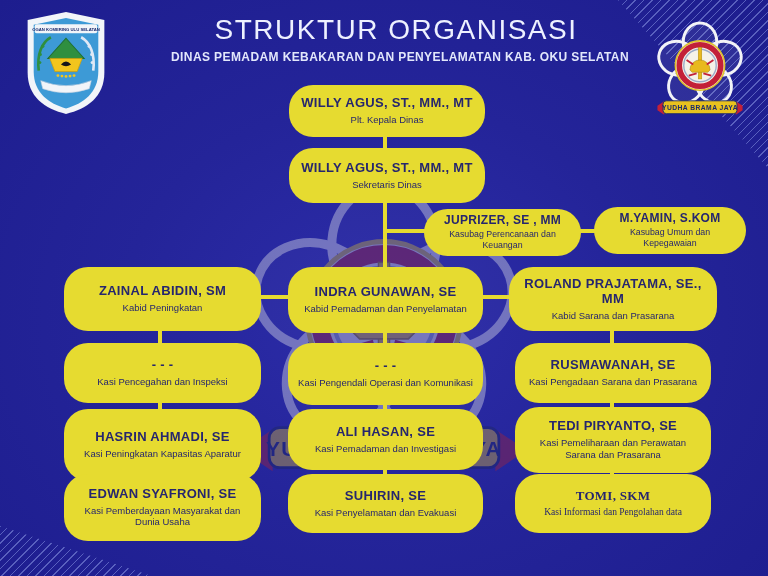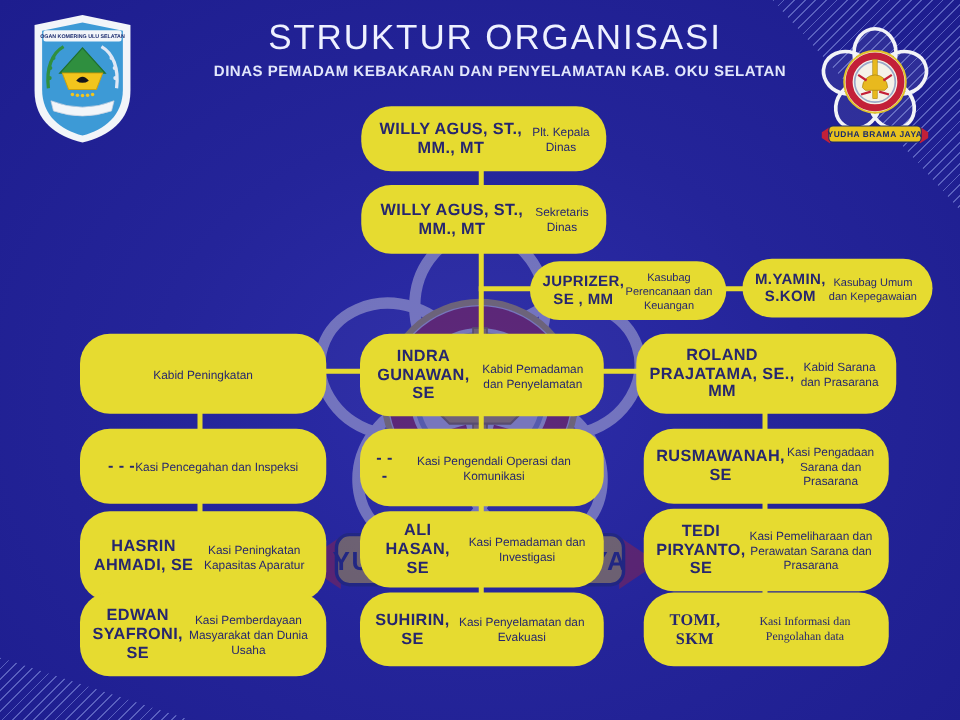--- a/index.html
+++ b/index.html
@@ -32,21 +32,21 @@
   .page-subtitle{
     position:absolute;left:16px;top:50px;width:768px;text-align:center;
     color:#e2e7fb;font-size:12px;font-weight:700;letter-spacing:0.4px;z-index:3;
   }
   .logo{position:absolute;z-index:3;}
   .logo-left{left:20px;top:10px;width:92px;height:106px;}
   .logo-right{left:644px;top:14px;width:112px;height:112px;}
   .conn{position:absolute;background:#e6db30;z-index:1;}
   .box{
     position:absolute;background:#e6db30;border-radius:24px;z-index:2;
-    display:flex;flex-direction:row;align-items:center;justify-content:center;
+    display:flex;flex-direction:column;align-items:center;justify-content:center;
     text-align:center;color:#26266e;padding:2px 10px;box-sizing:border-box;
   }
   .box .name{font-size:13px;font-weight:700;letter-spacing:0.3px;line-height:1.15;}
   .box .role{font-size:9.5px;font-weight:400;margin-top:3px;line-height:1.25;}
   .box.small .name{font-size:12px;}
   .box.small .role{font-size:8.8px;margin-top:2px;}
   
   .b1{left:289px;top:85px;width:196px;height:52px;}
   .b2{left:289px;top:148px;width:196px;height:55px;}
   .b3{left:424px;top:209px;width:157px;height:47px;}
@@ -173,20 +173,21 @@
 </div>
 <div class="box b3 small">
   <span class="name">JUPRIZER, SE , MM</span>
   <span class="role">Kasubag Perencanaan dan Keuangan</span>
 </div>
 <div class="box b4 small">
   <span class="name">M.YAMIN, S.KOM</span>
   <span class="role">Kasubag Umum dan Kepegawaian</span>
 </div>
 <div class="box b5">
+  <span class="name">ZAINAL ABIDIN, SM</span>
   <span class="role">Kabid Peningkatan</span>
 </div>
 <div class="box b6">
   <span class="name">INDRA GUNAWAN, SE</span>
   <span class="role">Kabid Pemadaman dan Penyelamatan</span>
 </div>
 <div class="box b7">
   <span class="name">ROLAND PRAJATAMA, SE., MM</span>
   <span class="role">Kabid Sarana dan Prasarana</span>
 </div>

